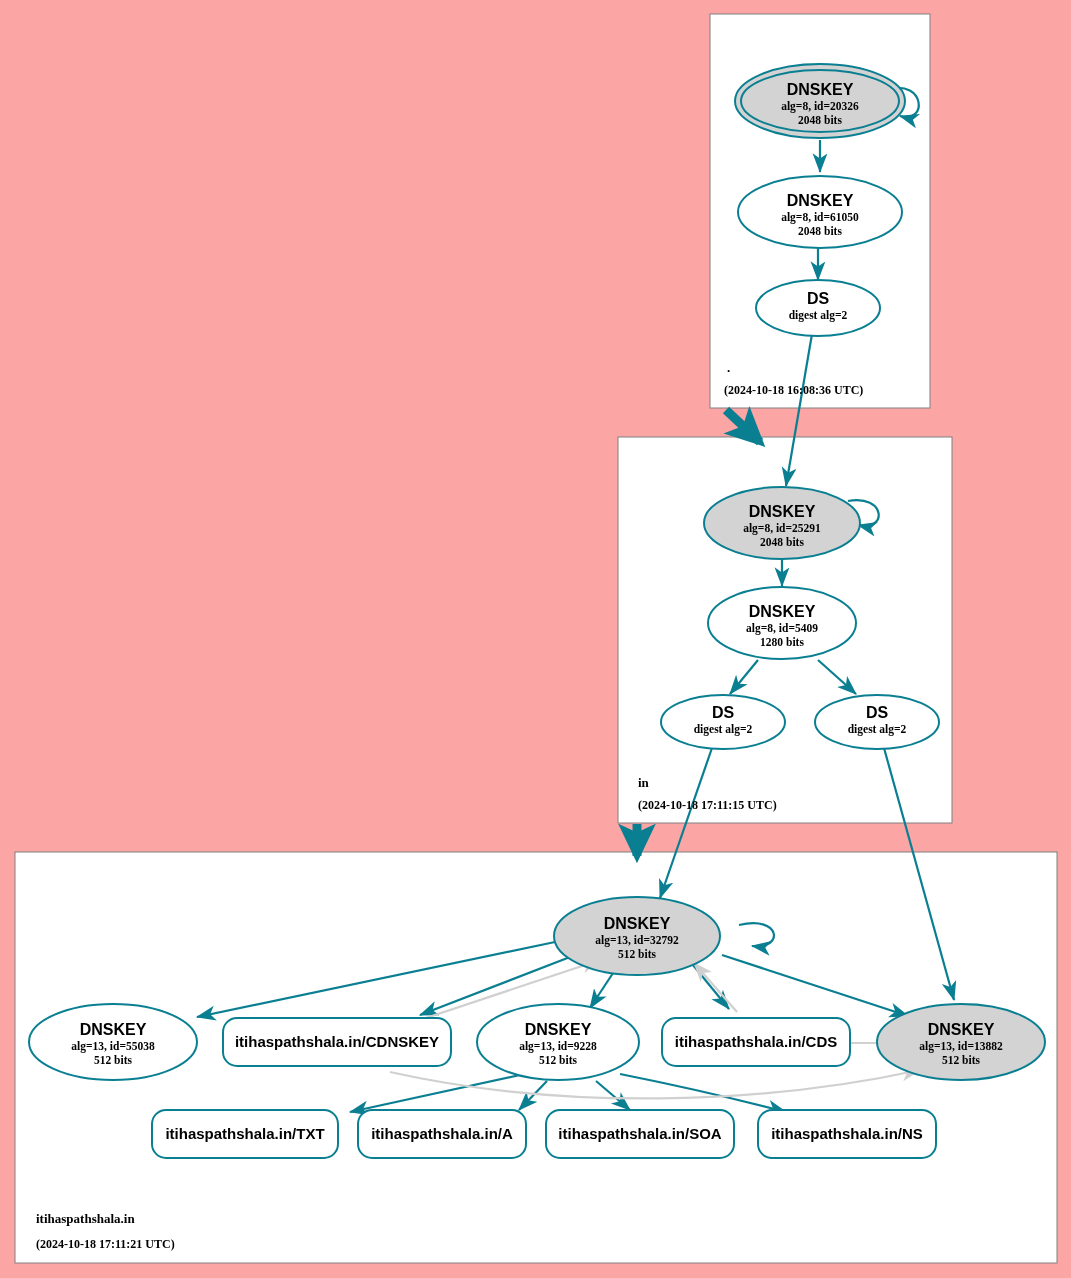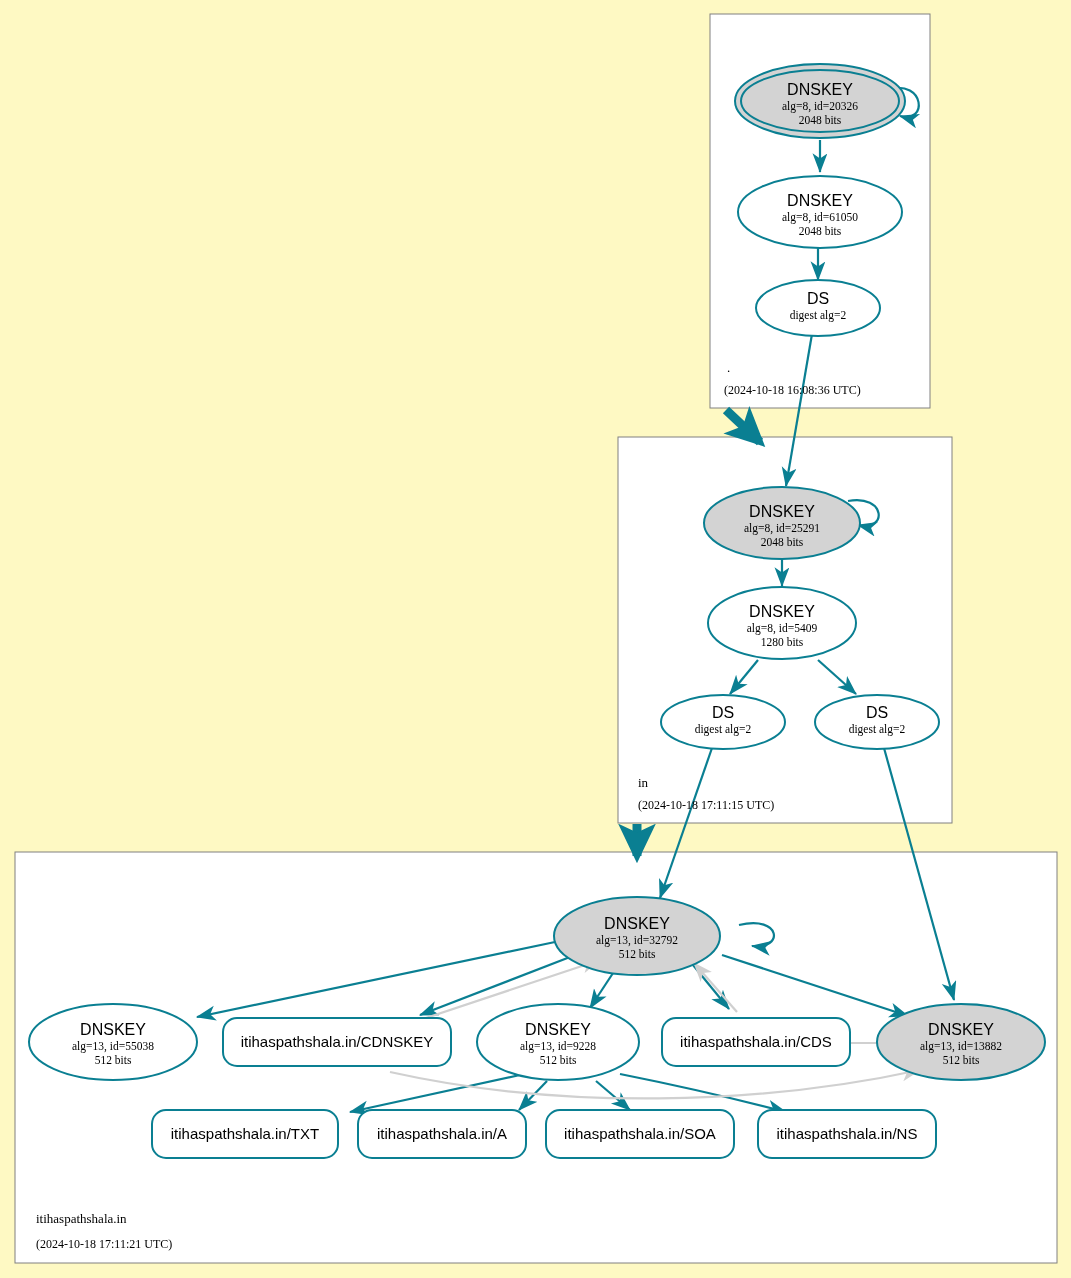--- a/index.html
+++ b/index.html
@@ -4,23 +4,24 @@
 <style>
   html, body {
     margin: 0;
     padding: 0;
     background: #ffffff;
   }
   #canvas {
     position: relative;
     width: 1071px;
     height: 1278px;
-    background: #fef9c3;
+    background: #fca5a5;
     font-family: "Liberation Sans", sans-serif;
     overflow: hidden;
+    font-weight: bold;
   }
   #graph-svg {
     position: absolute;
     left: 0;
     top: 0;
     width: 1071px;
     height: 1278px;
   }
   .zone-box {
     fill: #ffffff;

